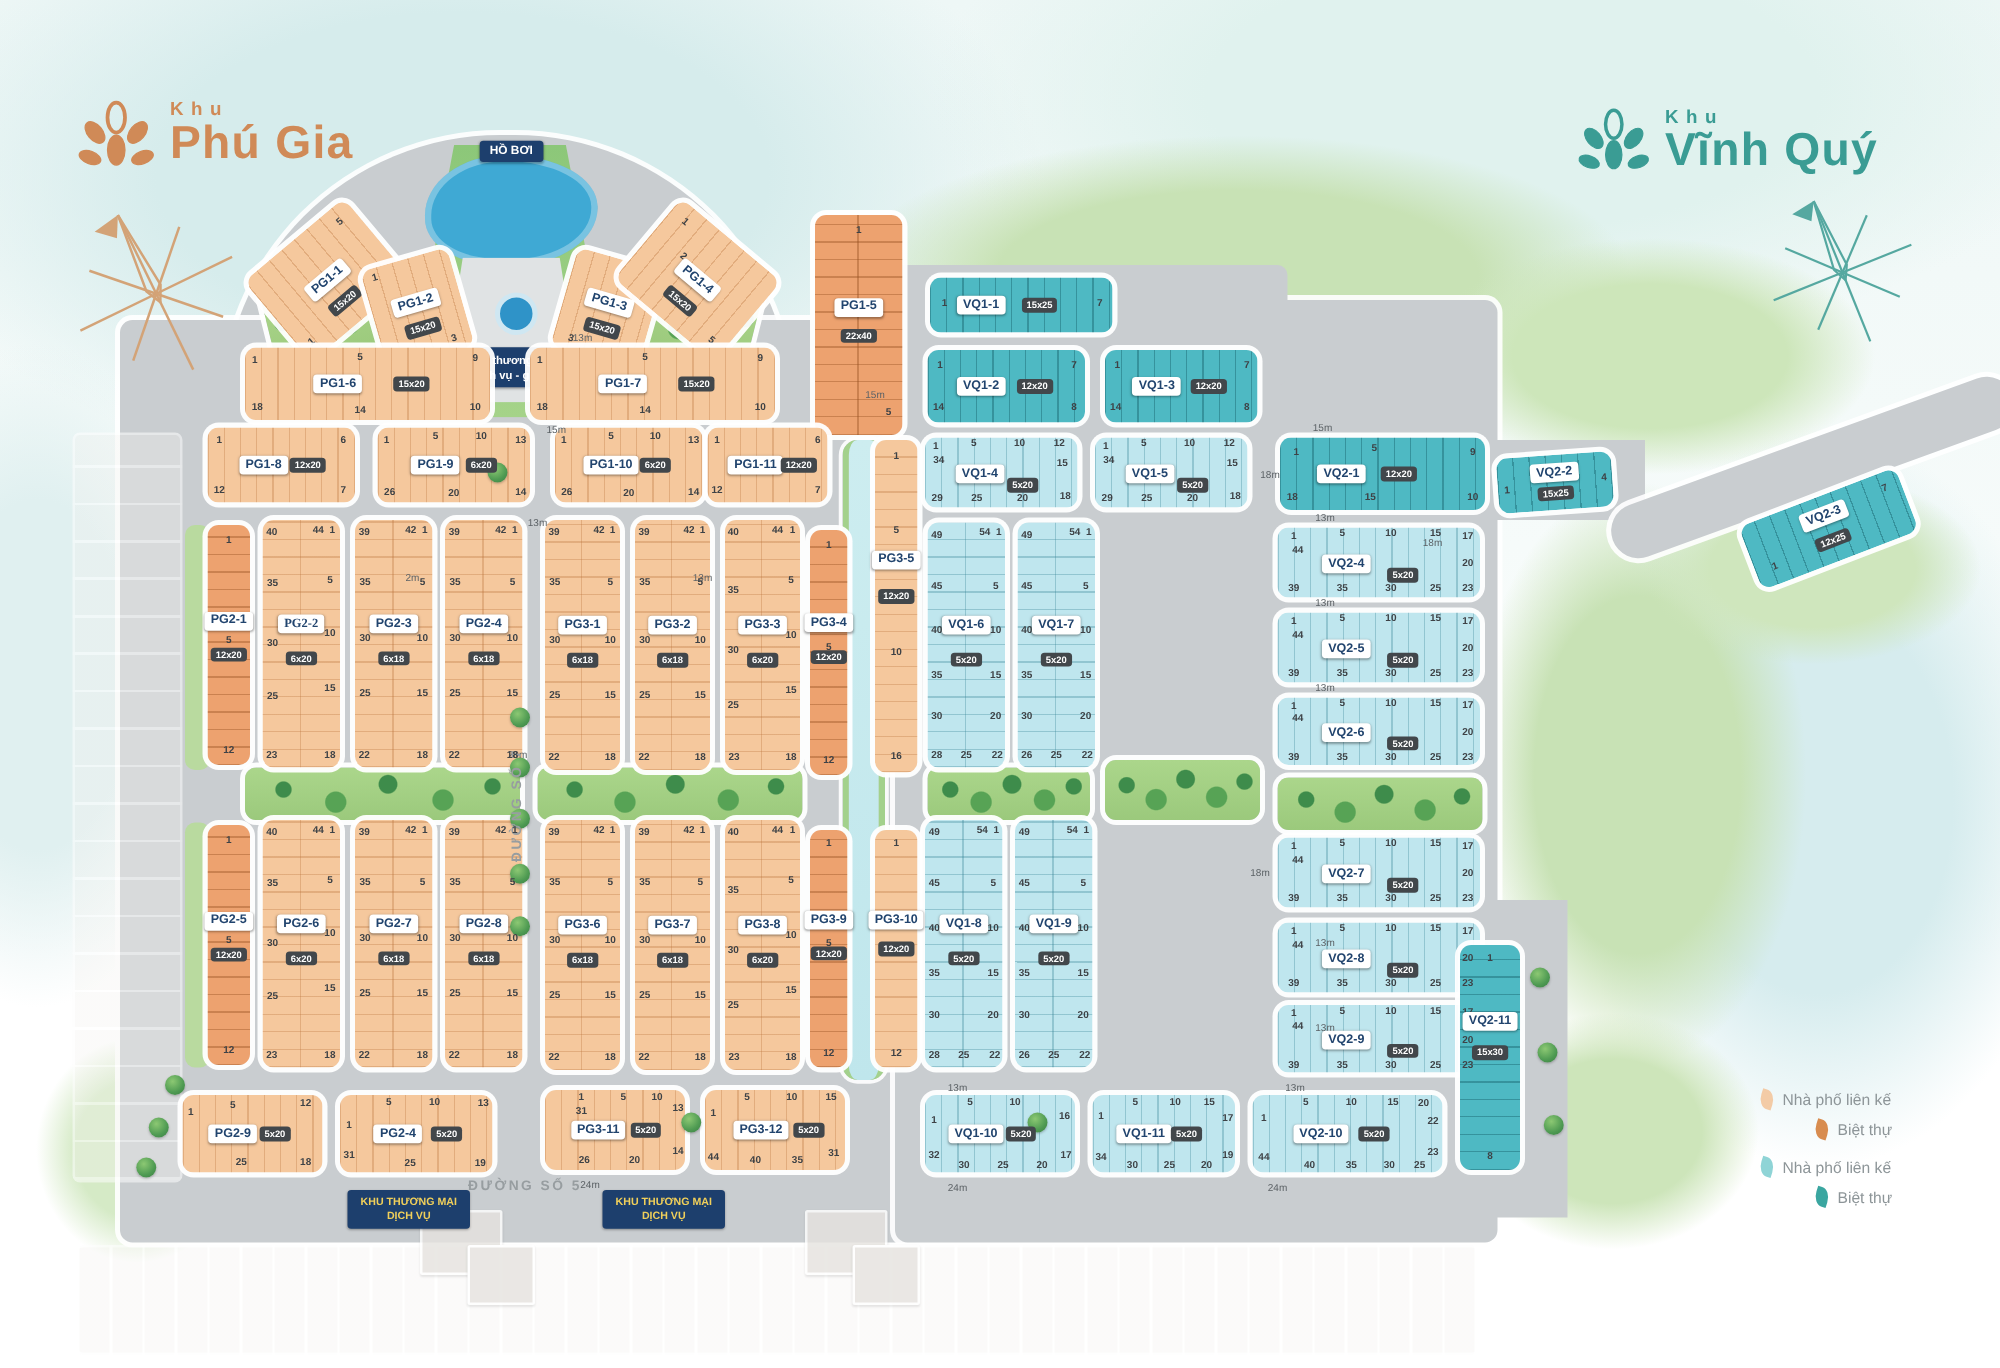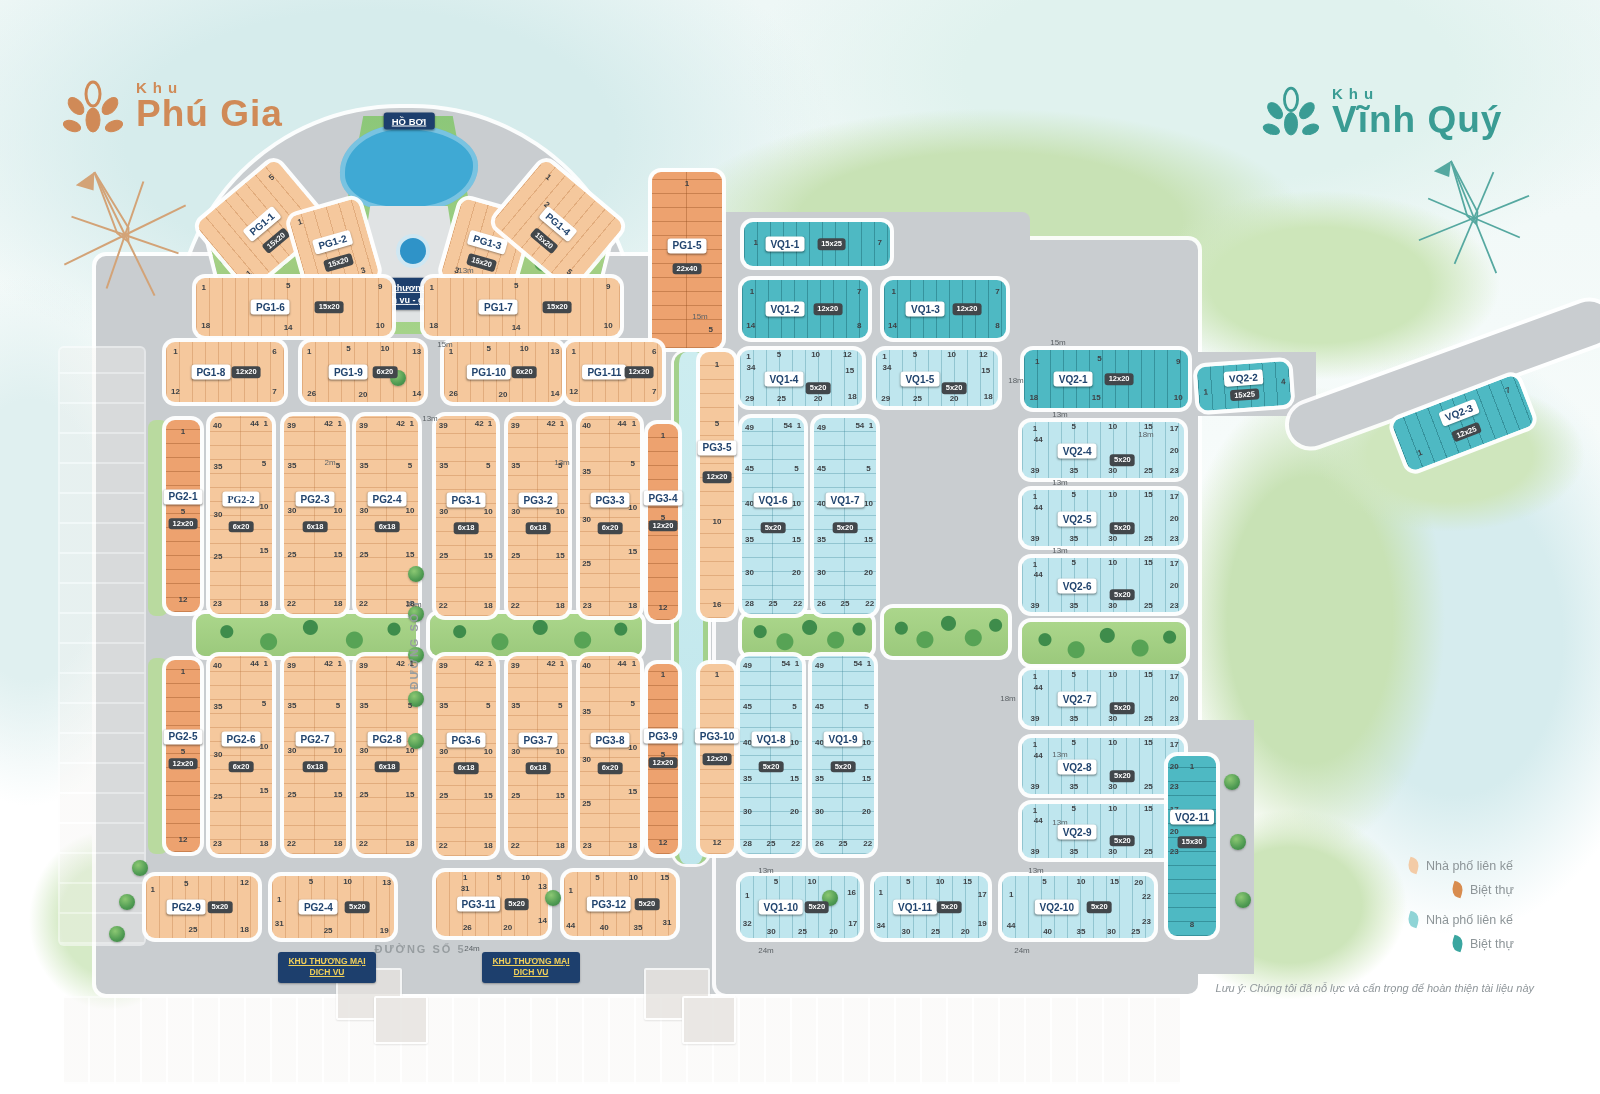--- a/index.html
+++ b/index.html
@@ -40,26 +40,26 @@
   .st-v{background-image:repeating-linear-gradient(90deg,var(--ln) 0 1px,transparent 1px 13px);}
   .st-h{background-image:repeating-linear-gradient(0deg,var(--ln) 0 1px,transparent 1px 14px);}
   .st-h2{background-image:linear-gradient(90deg,transparent calc(50% - 1px),var(--ln) calc(50% - 1px) 50%,transparent 50%),repeating-linear-gradient(0deg,var(--ln) 0 1px,transparent 1px 14px);}
   .blabel{position:absolute;transform:translate(-50%,-50%);background:#fff;color:#21446e;font-weight:bold;font-size:10px;line-height:1;padding:2.5px 5px;border-radius:3px;box-shadow:0 1px 2px rgba(0,0,0,.35);white-space:nowrap;z-index:3;}
   .btag{position:absolute;transform:translate(-50%,-50%);background:#42474b;color:#fff;font-weight:bold;font-size:7.5px;line-height:1;padding:2px 4px;border-radius:3px;white-space:nowrap;z-index:3;}
   .num{position:absolute;transform:translate(-50%,-50%);font-size:8px;font-weight:bold;color:#3e4246;line-height:1;z-index:2;}
   .tree{position:absolute;width:16px;height:16px;border-radius:50%;transform:translate(-50%,-50%);
     background:radial-gradient(circle at 38% 32%,#8cc873,#4e9a52 60%,#3a7d42);box-shadow:0 1px 2px rgba(0,0,0,.25);}
   .dim{position:absolute;transform:translate(-50%,-50%);font-size:8px;color:#5c6266;white-space:nowrap;}
   .road-label{position:absolute;font-size:11px;font-weight:bold;letter-spacing:2px;color:#979da0;white-space:nowrap;}
-  .navy{background:#1d3f6d;border-radius:3px;box-shadow:0 1px 2px rgba(0,0,0,.3);text-decoration:underline;}
+  .navy{background:#1d3f6d;border-radius:3px;box-shadow:0 1px 2px rgba(0,0,0,.3);}
   .pool-label{position:absolute;transform:translate(-50%,-50%);color:#fff;font-weight:bold;font-size:9.5px;padding:3px 8px;white-space:nowrap;}
   .ktm-label{position:absolute;transform:translate(-50%,-50%);color:#fff;font-weight:bold;font-size:9px;text-align:center;padding:4px 6px;width:104px;line-height:1.35;}
   .sch-label{position:absolute;transform:translate(-50%,-50%);color:#fff;font-weight:bold;font-size:9.5px;text-align:center;padding:4px 5px;width:80px;line-height:1.3;z-index:3;}
   .commercial-box{position:absolute;width:92px;color:#f0cf5a;font-weight:bold;font-size:8.5px;text-align:center;padding:4px 3px;line-height:1.35;z-index:4;}
-  .legend-item{position:absolute;display:flex;align-items:center;gap:7px;font-size:12.5px;color:#8d9598;}
+  .legend-item{position:absolute;display:flex;align-items:center;gap:7px;font-size:12.5px;color:#8d9598;margin-top:14px;}
   .legend-leaf{width:11px;height:15px;border-radius:0 70% 0 70%;transform:rotate(18deg);flex:none;}
   .disclaimer{position:absolute;right:66px;top:980px;width:560px;text-align:right;font-style:italic;font-size:11px;color:#8f969a;line-height:1.5;}
   .logo{position:absolute;display:flex;gap:12px;align-items:flex-start;}
   .logo .txt{display:flex;flex-direction:column;}
   .logo .kicker{font-size:15px;font-weight:bold;letter-spacing:6px;line-height:1;}
   .logo .name{font-size:37px;font-weight:bold;letter-spacing:1px;line-height:1.05;}
   .compass{position:absolute;}
   .ghost{position:absolute;opacity:.8;}
   .ghost .g1,.ghost .g2{position:absolute;background:#e6e3df;border:2px solid #fff;border-radius:2px;box-shadow:0 1px 2px rgba(0,0,0,.12);}
   .sc{position:absolute;}
@@ -174,21 +174,20 @@
       <line x1="60" y1="60" x2="28" y2="28"></line>
         <line x1="60" y1="60" x2="92" y2="28"></line>
       <line x1="60" y1="60" x2="28" y2="92"></line>
         <line x1="60" y1="60" x2="92" y2="92"></line>
       <polygon points="60,4 55,56 60,66 65,56"></polygon>
     </g>
     <polygon points="60,4 42,7 53,17" fill="#55a8a0"></polygon>
   </svg>
 
   <div class="disclaimer">
-    <div>Lưu ý: Chúng tôi đã nỗ lực và cẩn trọng để hoàn thiện tài liệu này</div>
   </div>
 
 <div class="park" style="left: 196px; top: 614px; width: 220px; height: 42px;"></div>
     <div class="park" style="left: 430px; top: 614px; width: 212px; height: 42px;"></div>
     <div class="park" style="left: 742px; top: 614px; width: 130px; height: 42px;"></div>
     <div class="park" style="left: 884px; top: 608px; width: 124px; height: 48px;"></div>
     <div class="park" style="left: 1022px; top: 622px; width: 164px; height: 42px;"></div>
     <div class="park" style="left: 214px; top: 222px; width: 88px; height: 68px; transform: rotate(-14deg);"></div>
     <div class="park" style="left: 516px; top: 222px; width: 88px; height: 68px; transform: rotate(14deg);"></div>
     <div class="block pg st-v" style="left: 210px; top: 182px; width: 104px; height: 84px; transform: rotate(-40deg);">

